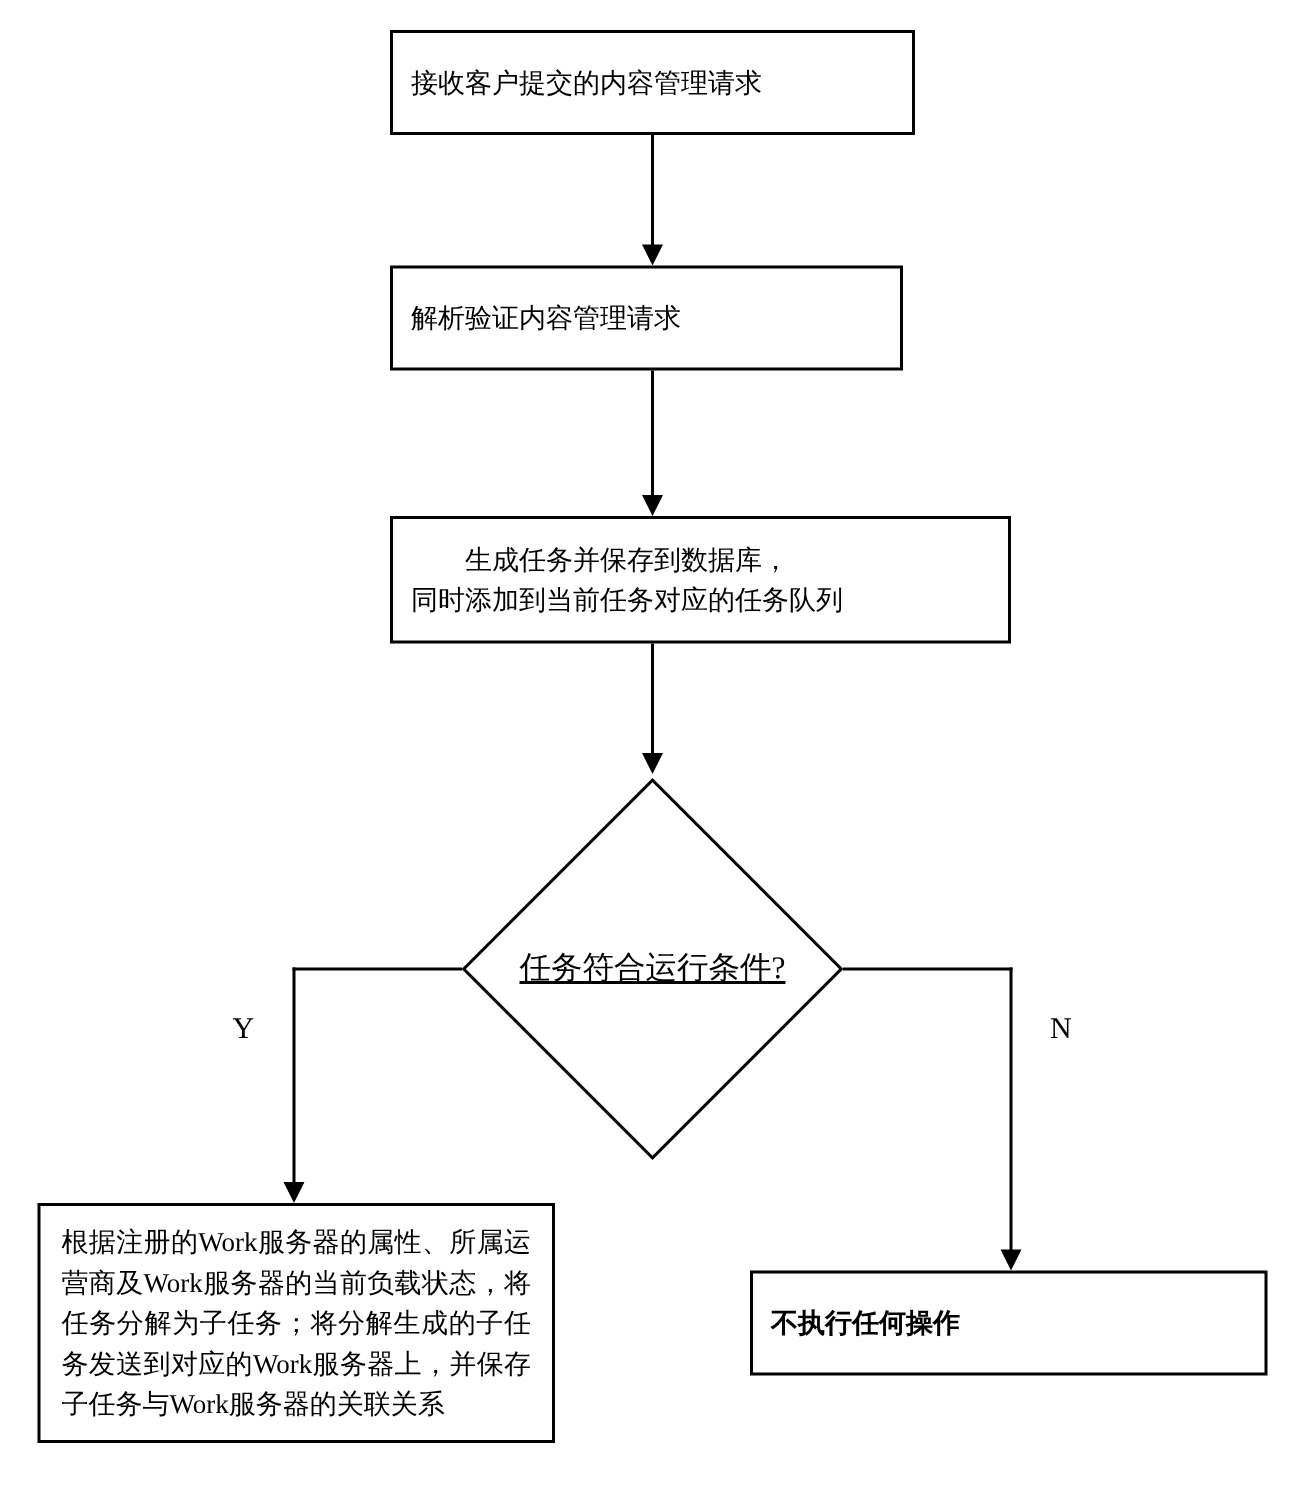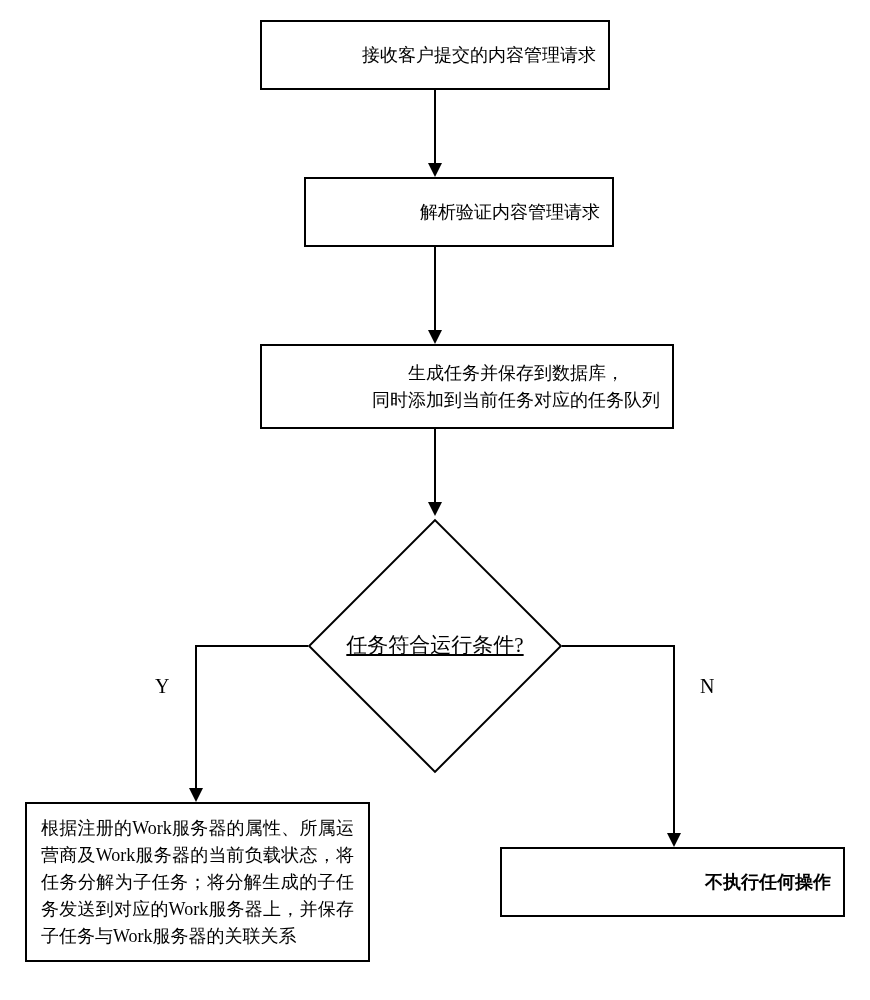--- a/index.html
+++ b/index.html
@@ -11,21 +11,21 @@
       width: 870px;
       height: 1000px;
       position: relative;
     }
     .box {
       position: absolute;
       border: 2px solid #000;
       background: #fff;
       display: flex;
       align-items: center;
-      justify-content: flex-end;
+      justify-content: flex-start;
       text-align: center;
       padding: 8px 12px;
       font-size: 18px;
       line-height: 1.5;
     }
     .diamond {
       position: absolute;
       transform: rotate(45deg);
       border: 2px solid #000;
       background: #fff;
@@ -59,21 +59,21 @@
 </head>
 <body>
 
 <div class="box" style="left:260px; top:20px; width:350px; height:70px;">
   <span>接收客户提交的内容管理请求</span>
 </div>
 
 <div class="arrow-line" style="left:434px; top:90px; width:2px; height:75px;"></div>
 <div class="arrow-head-down" style="left:428px; top:163px;"></div>
 
-<div class="box" style="left:260px; top:177px; width:310px; height:70px;margin-left:44px;">
+<div class="box" style="left:260px; top:177px; width:342px; height:70px;">
   <span>解析验证内容管理请求</span>
 </div>
 
 <div class="arrow-line" style="left:434px; top:247px; width:2px; height:85px;"></div>
 <div class="arrow-head-down" style="left:428px; top:330px;"></div>
 
 <div class="box" style="left:260px; top:344px; width:414px; height:85px;">
   <div>
     <div>生成任务并保存到数据库，</div>
     <div>同时添加到当前任务对应的任务队列</div>

